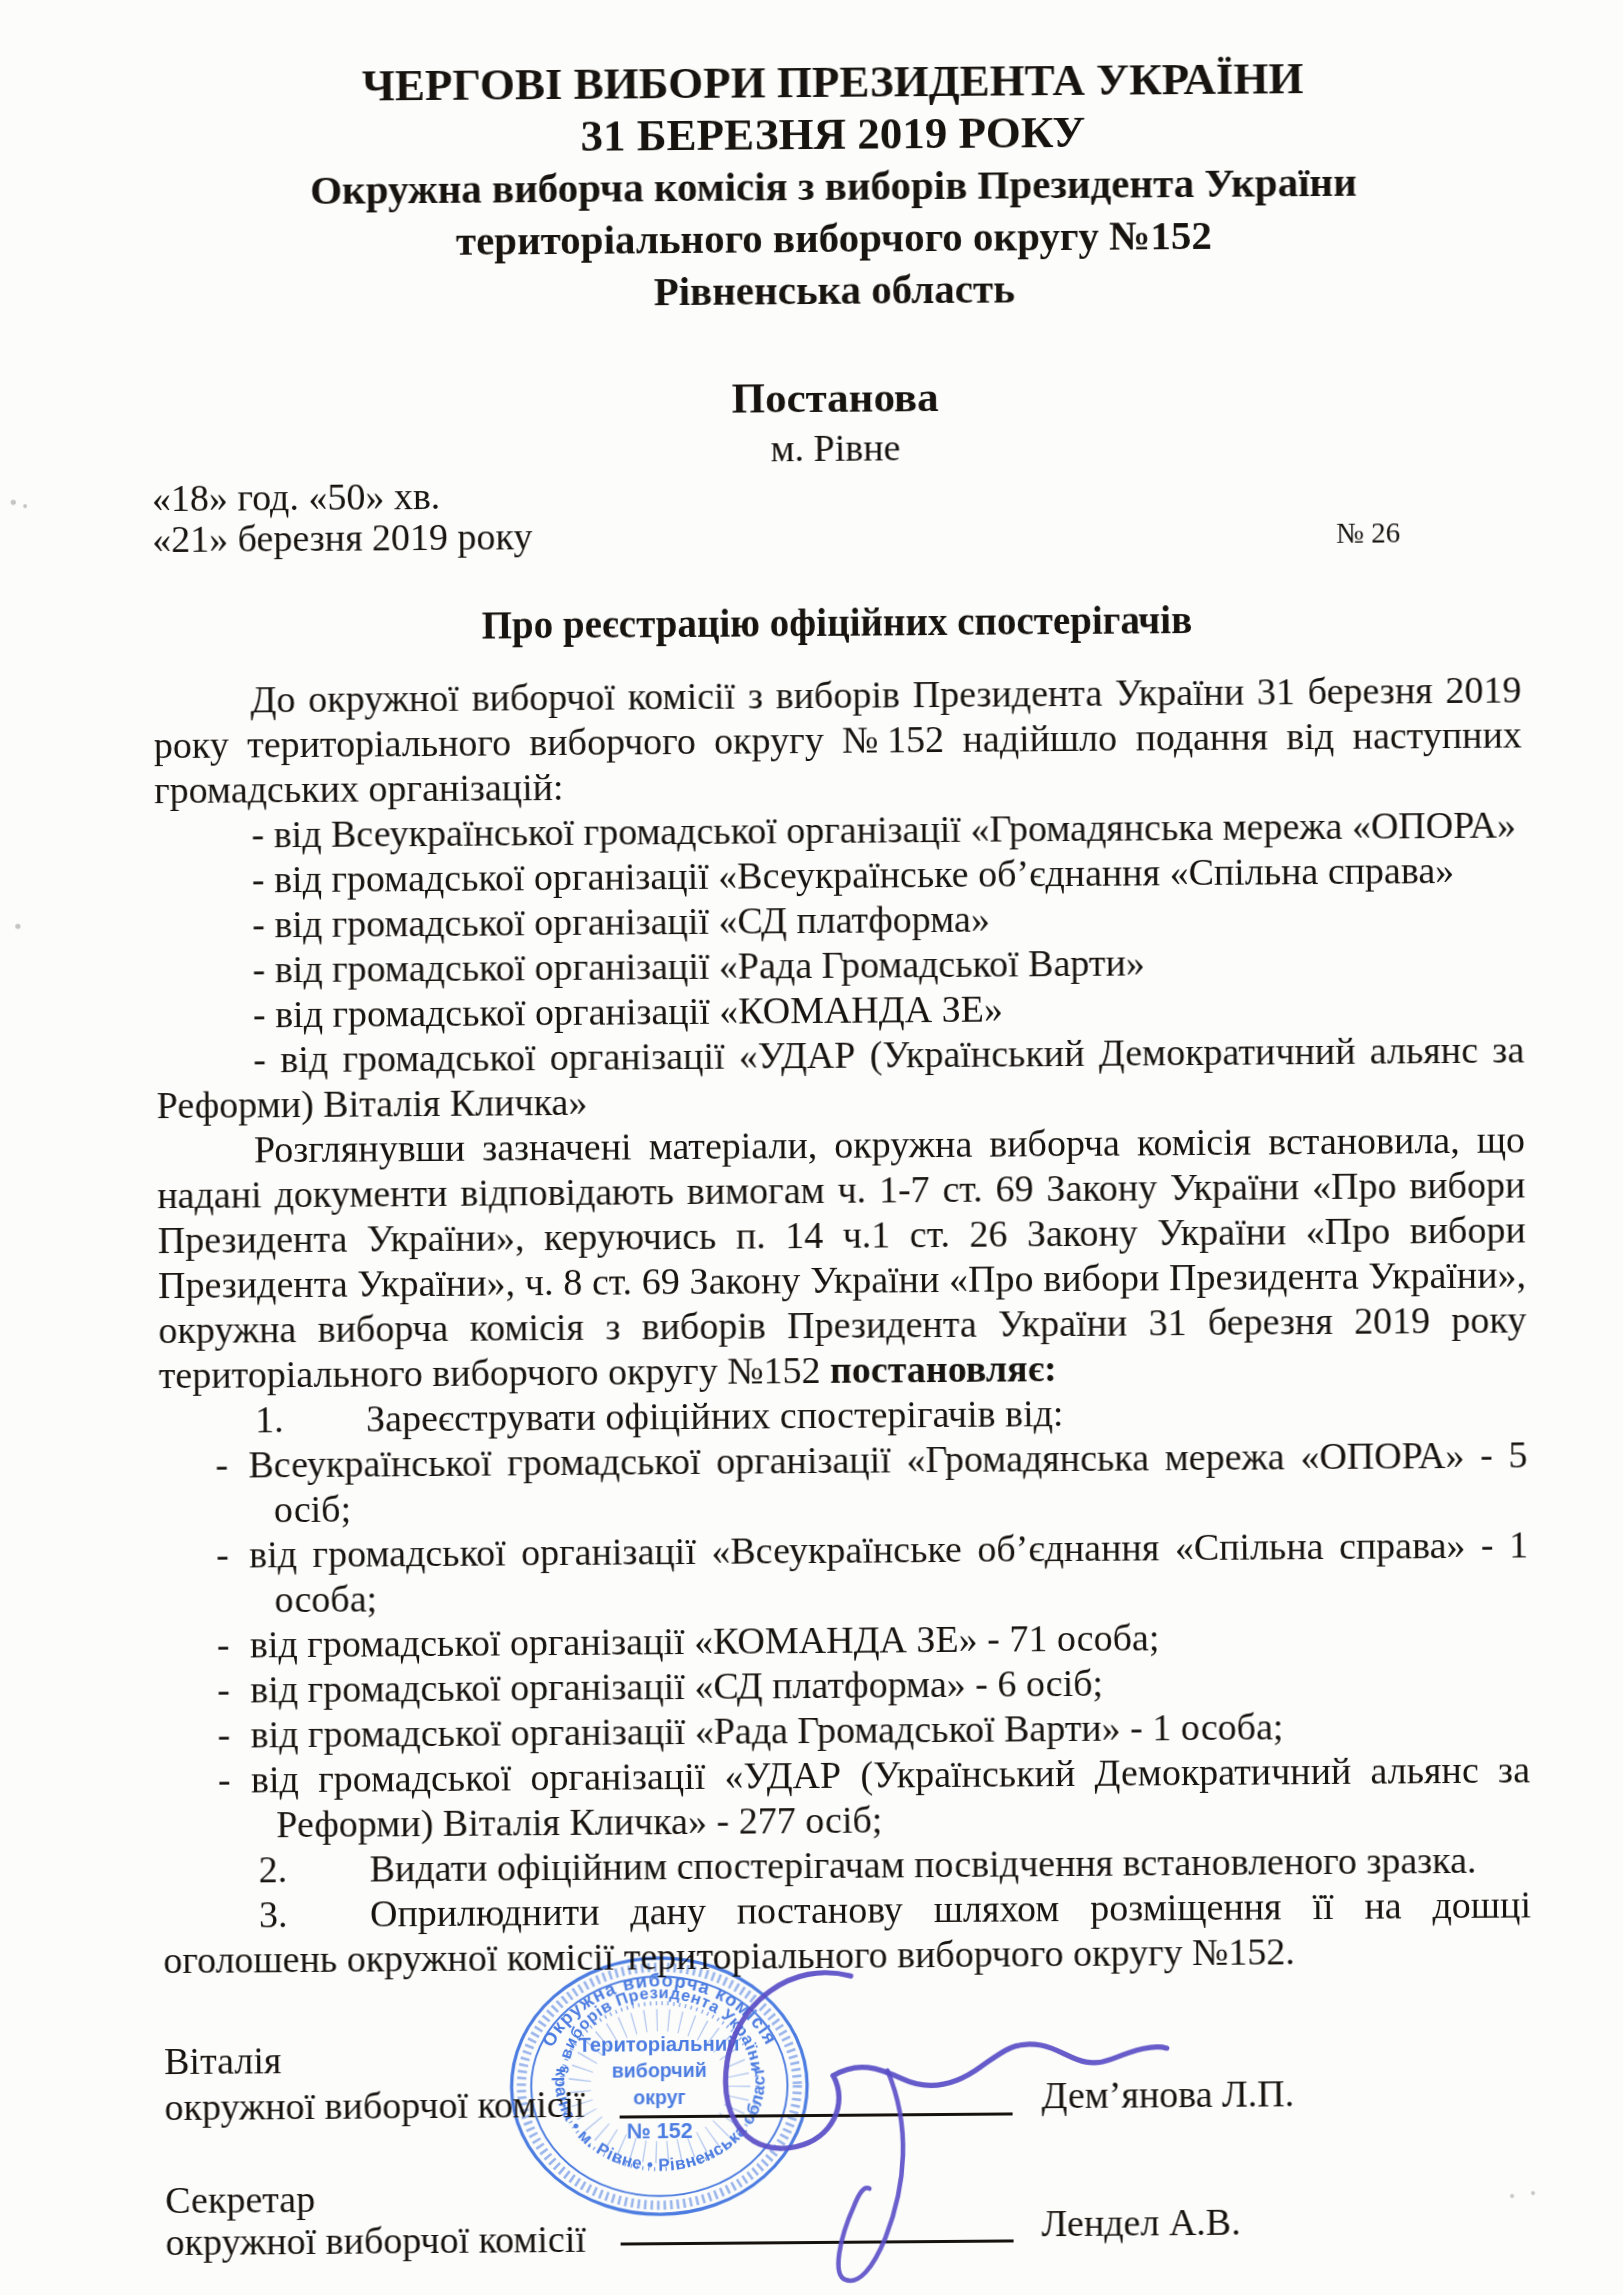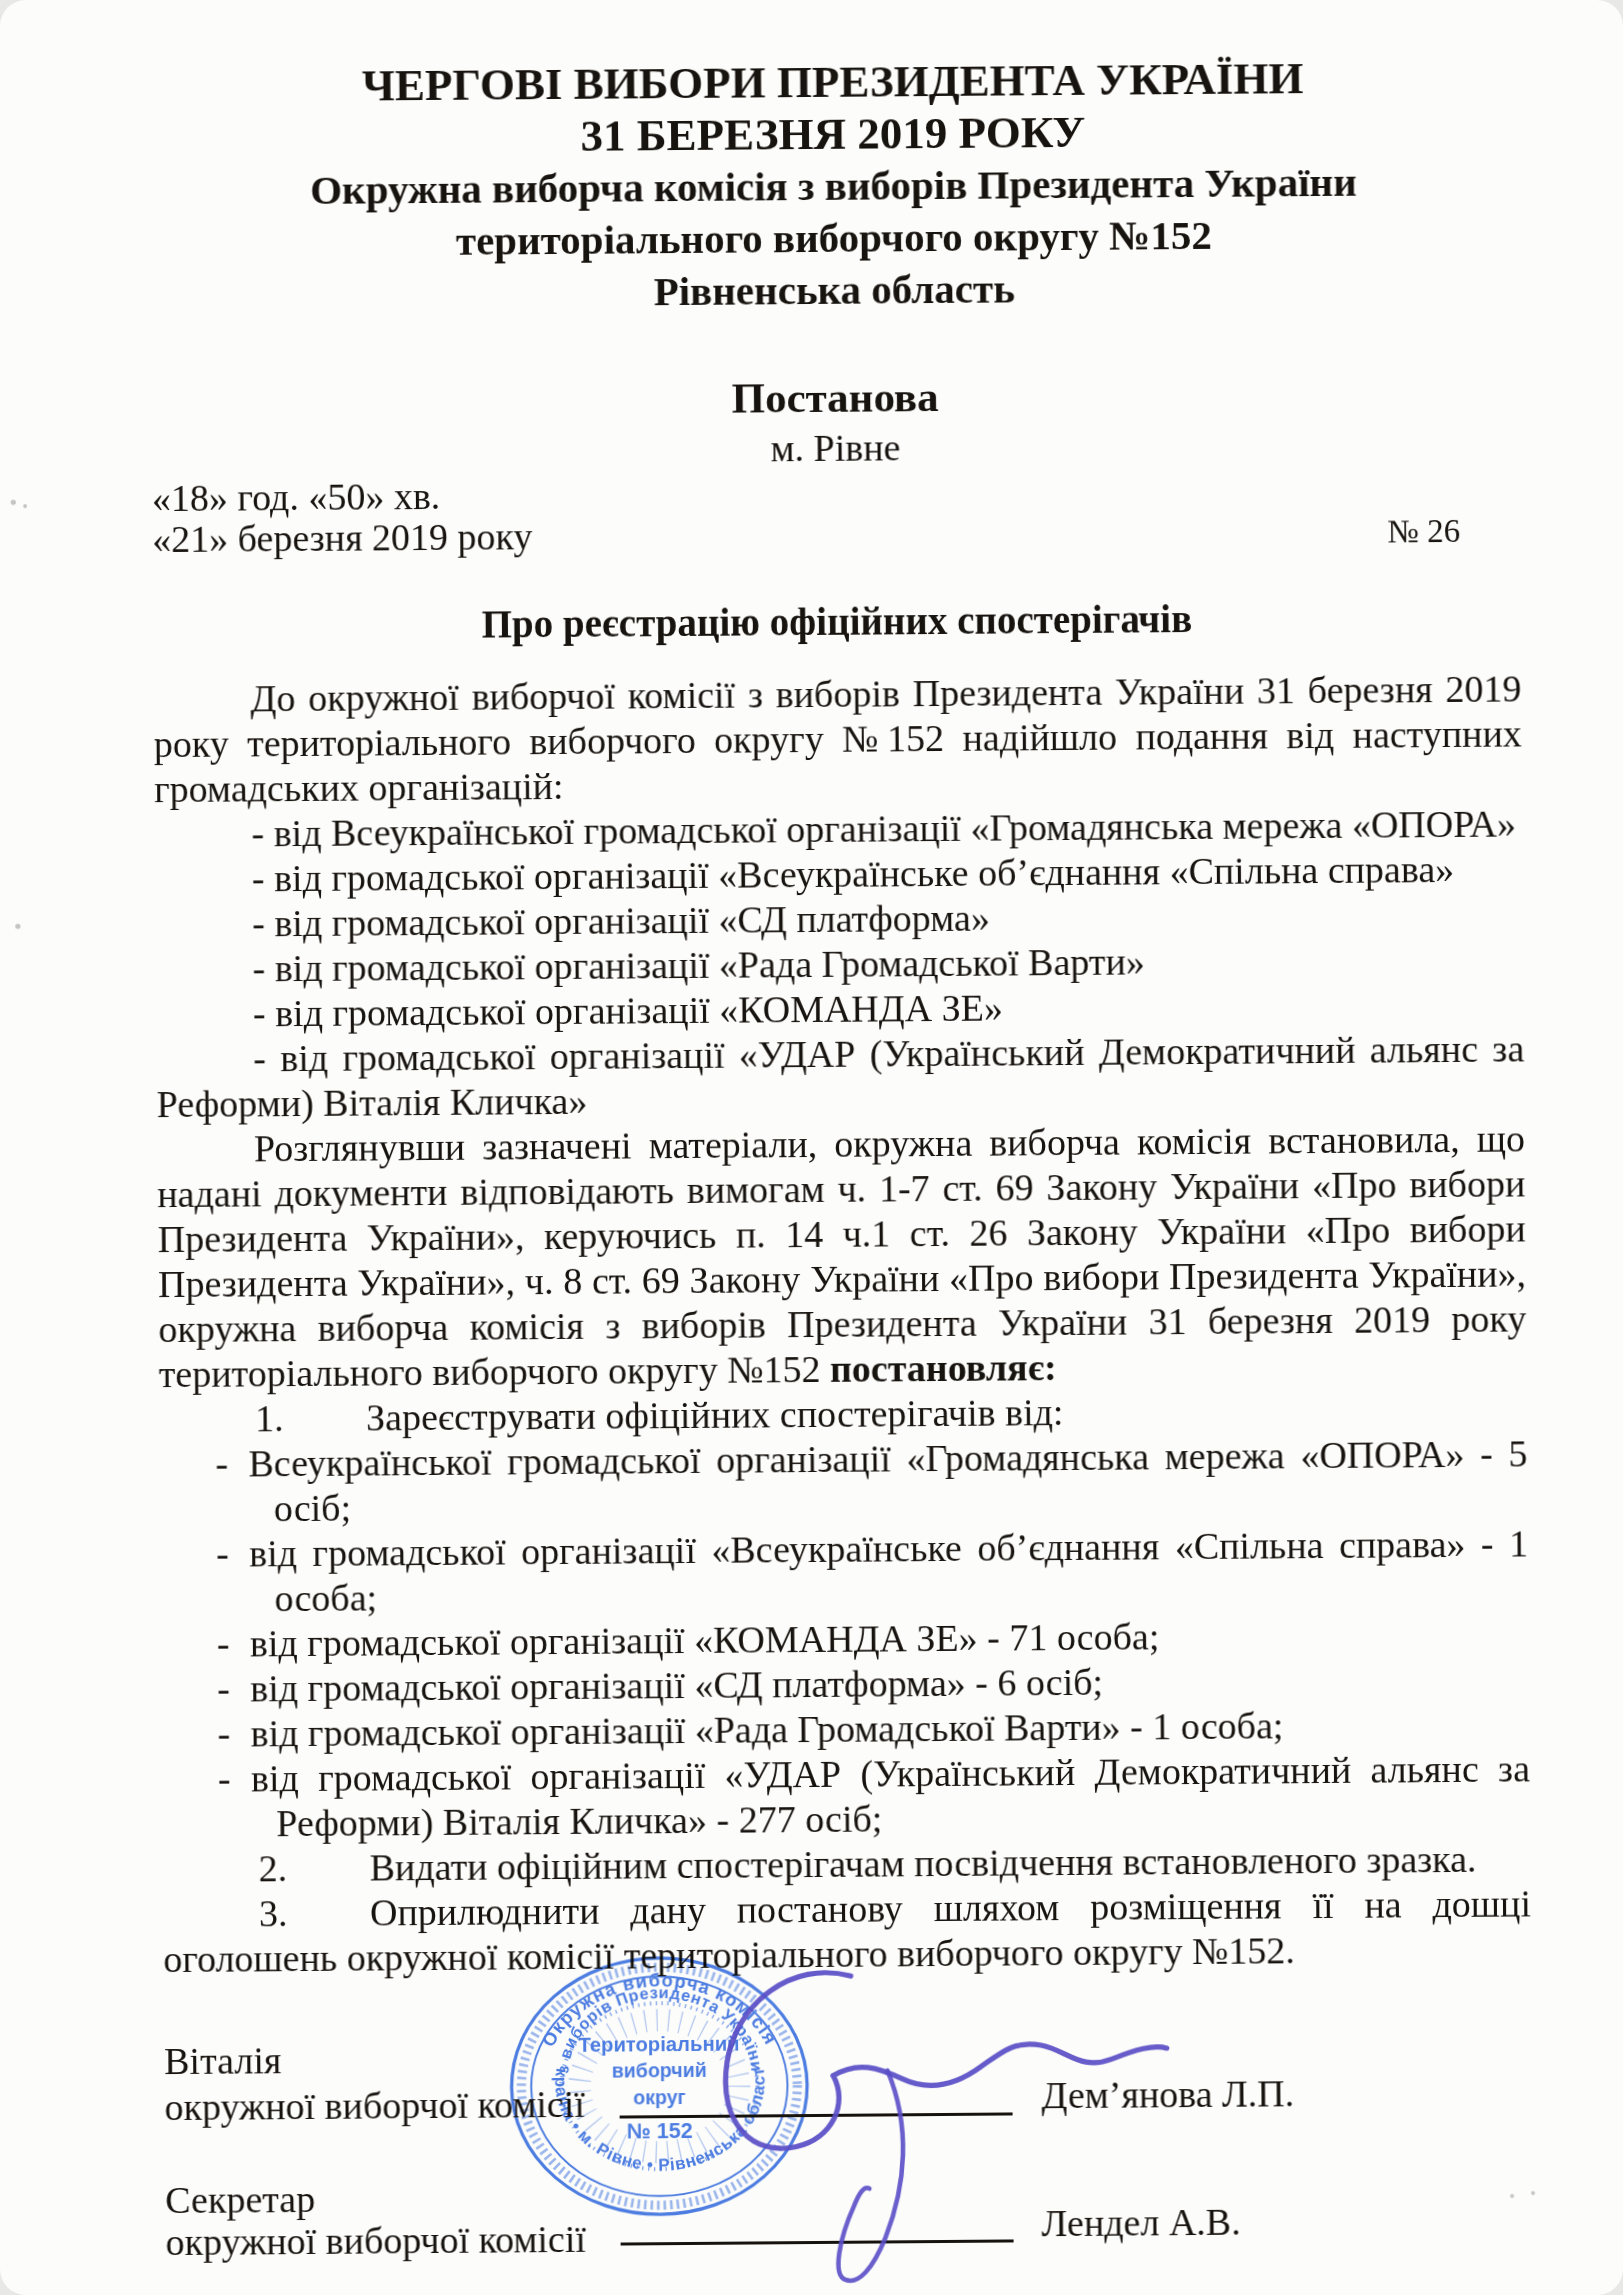--- a/index.html
+++ b/index.html
@@ -3,38 +3,37 @@
 <meta charset="utf-8">
 <style>
   html,body{margin:0;padding:0;background:#e8e8e6;}
   .page{
     position:relative;
     width:1623px;height:2295px;
     background:#fcfcfa;
     overflow:hidden;
     font-family:"Liberation Serif","DejaVu Serif",serif;
     color:#17130f;
-    border-radius:26px;
   }
   .content{
     position:absolute;inset:0;
     padding:56px 98px 0 157px;
     transform:rotate(-0.45deg);
     transform-origin:50% 50%;
     filter:blur(0.2px);
   }
   .b{font-weight:bold;}
   .hdr{font-size:45px;line-height:52px;font-weight:bold;text-align:center;}
   .hdr2{font-size:41px;line-height:52px;font-weight:bold;text-align:center;}
   .doc-title{margin-top:56px;font-size:43px;line-height:52px;font-weight:bold;text-align:center;}
   .doc-city{font-size:38px;line-height:49px;text-align:center;}
   .meta{font-size:38px;line-height:41px;}
   .meta-row{display:flex;align-items:baseline;}
   .meta-spacer{flex:1;}
-  .doc-number{font-size:33px;margin-right:60px;}
+  .doc-number{font-size:29px;margin-right:120px;}
   .subject{margin-top:39px;font-size:39px;line-height:52px;font-weight:bold;text-align:center;}
   .bp{font-size:38px;line-height:45px;margin:0;text-align:justify;text-justify:inter-word;}
   .bp.first{margin-top:23.6px;}
   .ind{text-indent:97px;}
   .num-p{text-indent:96px;}
   .num{display:inline-block;width:111px;text-indent:0;}
   .reg{margin-left:56px;padding-left:58px;text-indent:-58px;}
   .dash{display:inline-block;width:33px;text-indent:0;}
   .sig{position:absolute;inset:0;pointer-events:none;font-size:38px;line-height:45px;}
   .sig > div{position:absolute;white-space:nowrap;}

